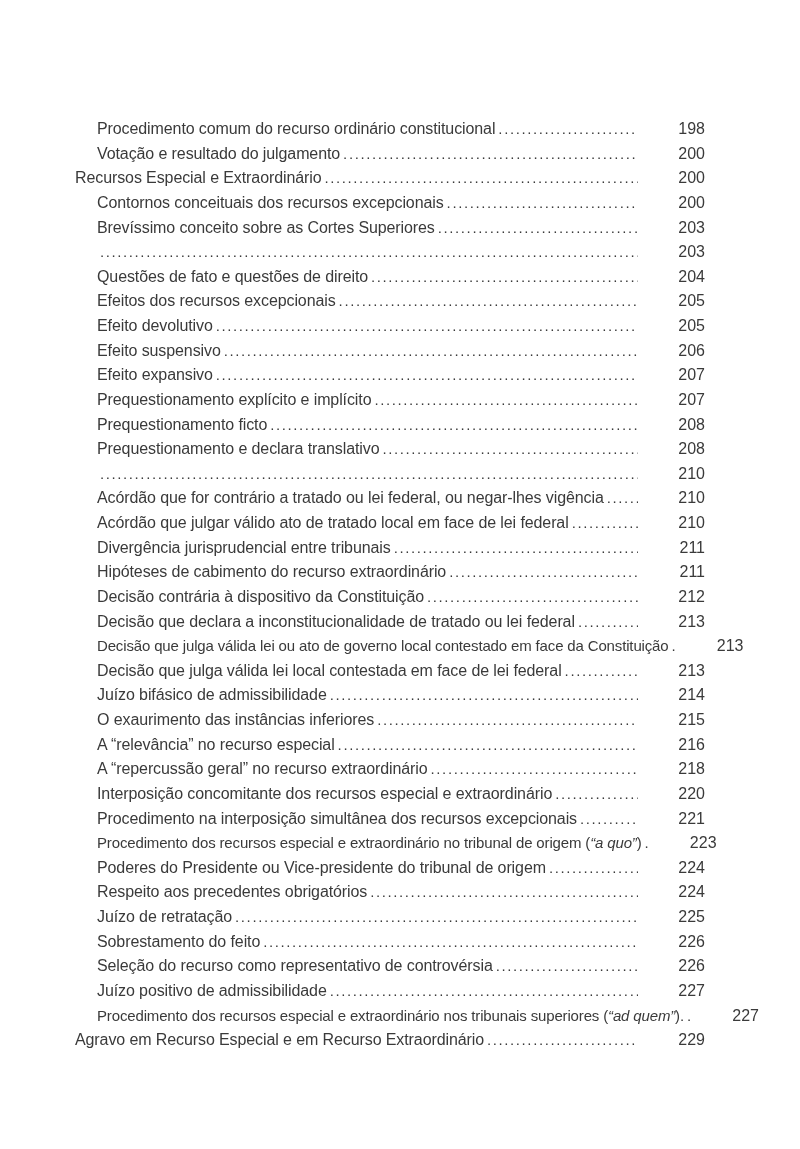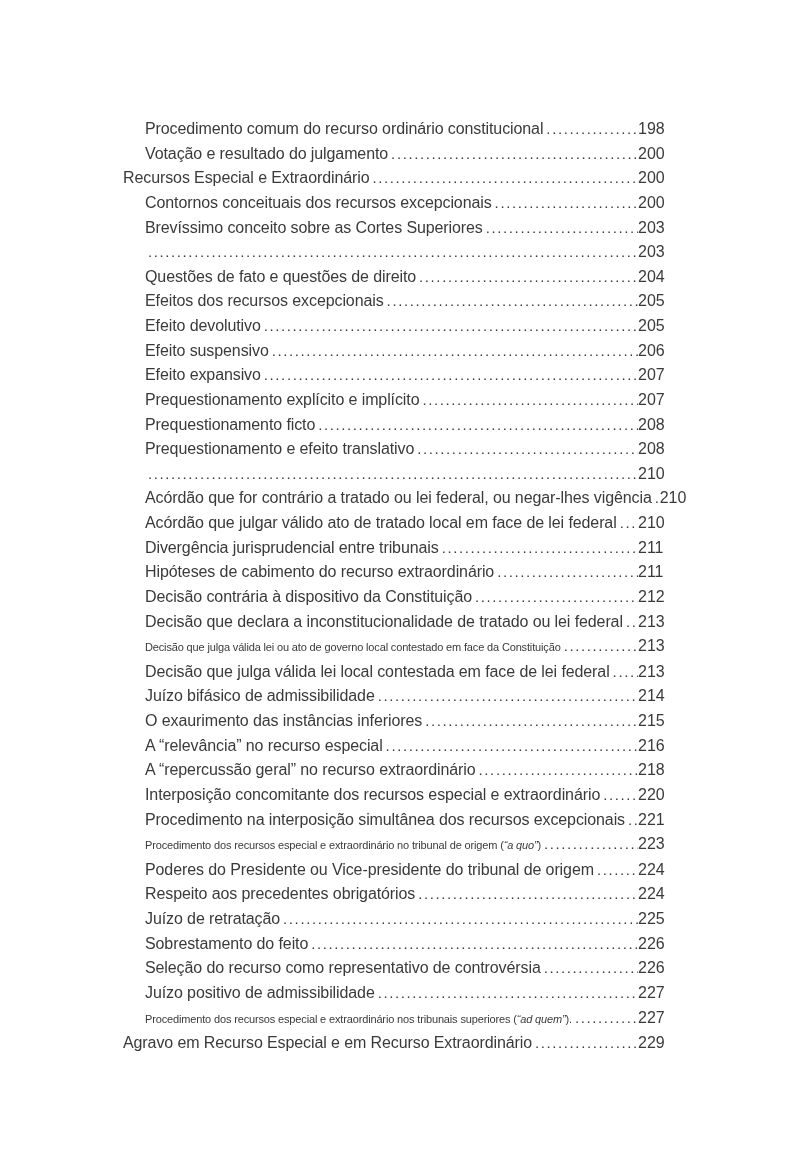--- a/index.html
+++ b/index.html
@@ -16,42 +16,41 @@
     position: absolute;
     left: 75px; top: 117px;
     width: 630px;
   }
   .row {
     display: flex;
     align-items: baseline;
     line-height: 24.62px;
     font-size: 16px;
     white-space: nowrap;
-    margin-left: 48px;
   }
   .row.level1 { padding-left: 22px; }
   .label { flex: 0 0 auto; letter-spacing: -0.1px; }
-  .row.condensed .label { font-size: 11px; letter-spacing: -0.15px; }
+  .row.condensed .label { font-size: 15px; letter-spacing: -0.15px; }
   .label .italic { font-style: italic; }
   .leader {
     flex: 1 1 auto;
     overflow: hidden;
     white-space: nowrap;
     padding-left: 3px;
     min-width: 8px;
   }
   .leader::after {
     content: "....................................................................................................................................................";
     letter-spacing: 1.6px;
     font-size: 15px;
     color: var(--text);
   }
   .pagenum {
     flex: 0 0 67px;
-    text-align: left;
+    text-align: right;
     font-size: 16px;
   }
 </style>
 </head>
 <body>
 
 <div class="page">
   <div class="toc">
       <div class="row level1">
     <span class="label">Procedimento comum do recurso ordinário constitucional</span>
@@ -111,21 +110,21 @@
     <span class="label">Prequestionamento explícito e implícito</span>
     <span class="leader"></span>
     <span class="pagenum">207</span>
   </div>
       <div class="row level1">
     <span class="label">Prequestionamento ficto</span>
     <span class="leader"></span>
     <span class="pagenum">208</span>
   </div>
       <div class="row level1">
-    <span class="label">Prequestionamento e efeito translativo</span>
+    <span class="label">Prequestionamento e declara translativo</span>
     <span class="leader"></span>
     <span class="pagenum">208</span>
   </div>
       <div class="row level1">
     <span class="leader"></span>
     <span class="pagenum">210</span>
   </div>
       <div class="row level1">
     <span class="label">Acórdão que for contrário a tratado ou lei federal, ou negar-lhes vigência</span>
     <span class="leader"></span>

